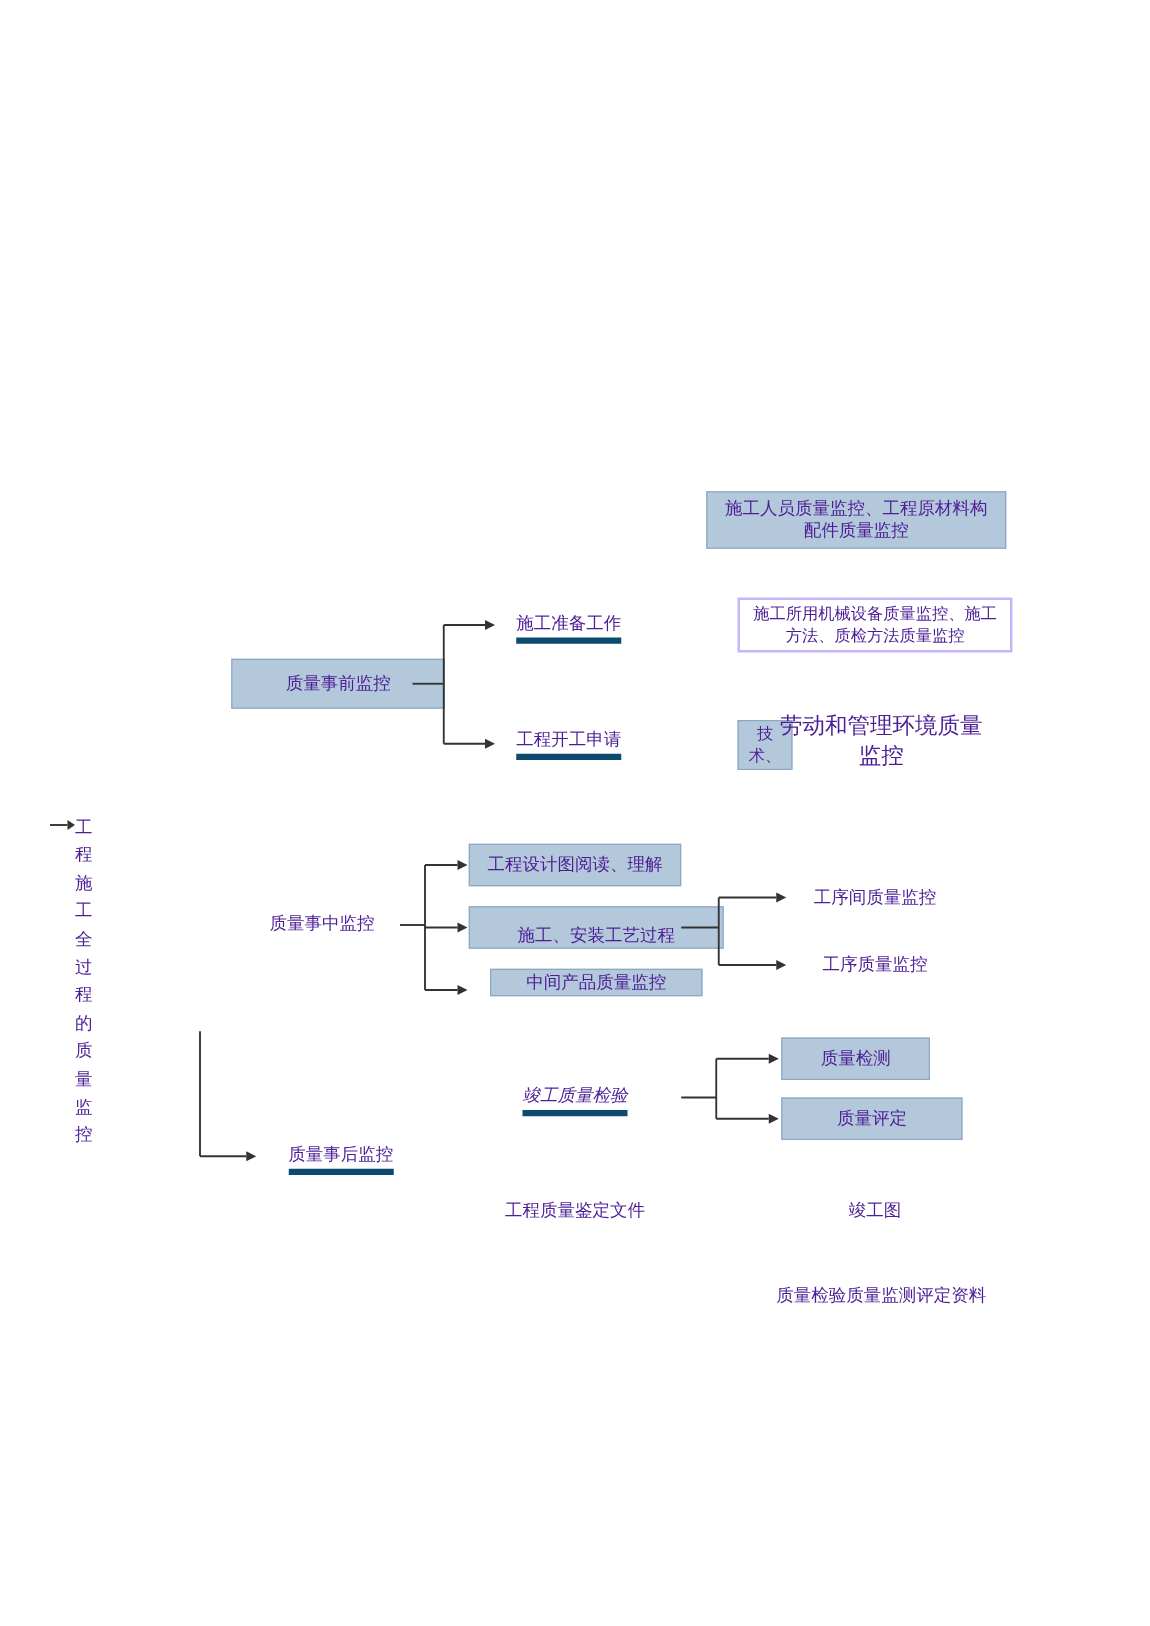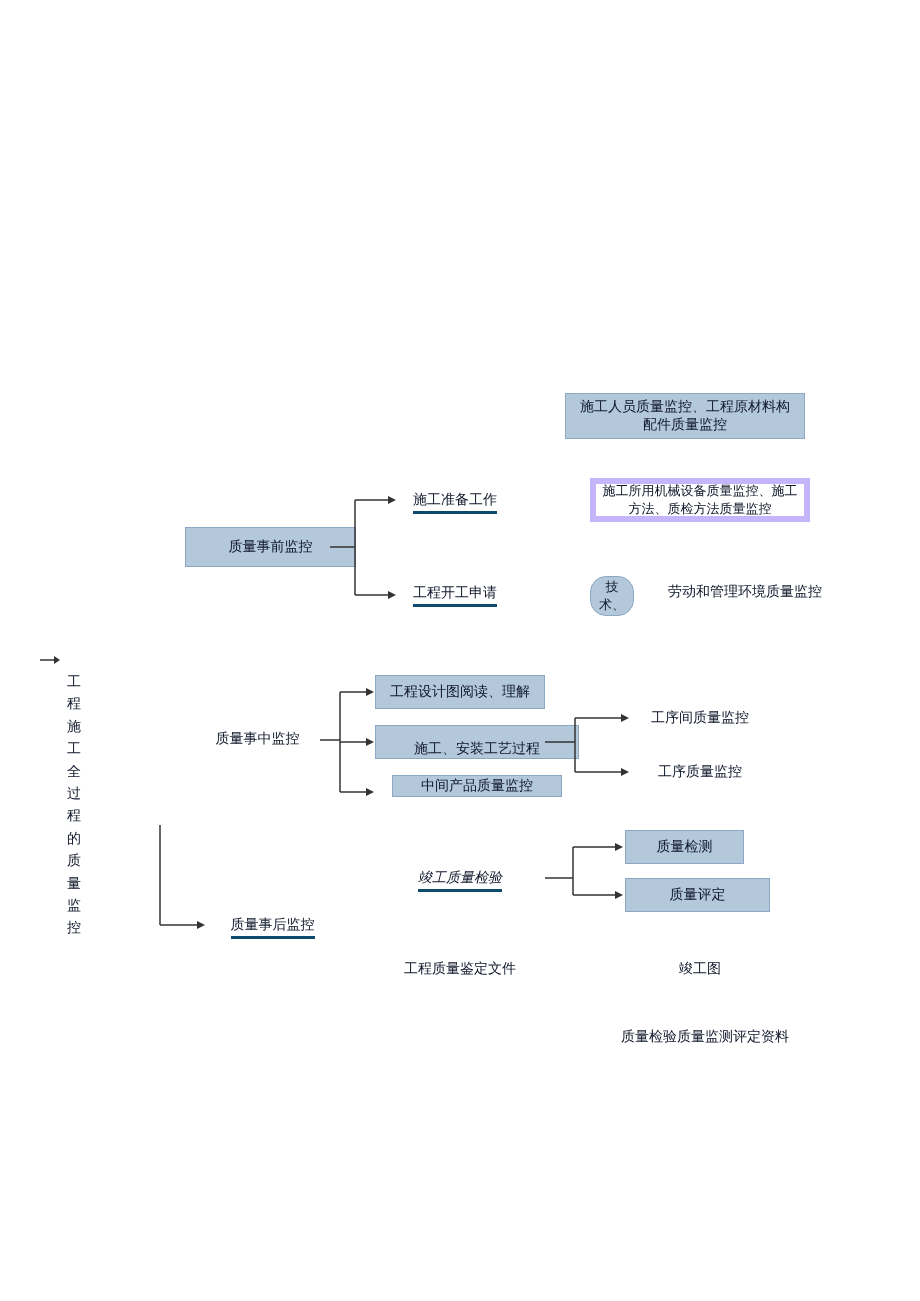--- a/index.html
+++ b/index.html
@@ -7,51 +7,51 @@
     padding: 0;
     background: #ffffff;
     font-family: "Microsoft YaHei", "SimSun", sans-serif;
     width: 920px;
     height: 1301px;
     position: relative;
   }
   .box {
     position: absolute;
     font-size: 14px;
-    color: #0f172a;
+    color: #4c1d95;
     display: flex;
     align-items: center;
     justify-content: center;
     text-align: center;
     box-sizing: border-box;
   }
   .blue {
     background: #b4c8dc;
     border: 1px solid #8ca8c4;
   }
   .white-border {
     background: #ffffff;
-    border: 6px solid #c4b5fd;
+    border: 2px solid #c4b5fd;
   }
   .plain {
     background: transparent;
   }
   .underline {
-    border-bottom: 3px solid #0c4a6e;
+    border-bottom: 5px solid #0c4a6e;
     padding-bottom: 2px;
   }
   svg.connector {
     position: absolute;
     overflow: visible;
   }
 </style>
 </head>
 <body>
 
-<div class="box plain" style="left:60px; top:650px; width:28px; line-height:1.6; display:block; text-align:center;margin-top:20px;">
+<div class="box plain" style="left:60px; top:650px; width:28px; line-height:1.6; display:block; text-align:left;">
   <span style="display:inline-block; width:16px; word-break:break-all;">工程施工全过程的质量监控</span>
 </div>
 
 <svg class="connector" style="left:40px; top:655px; width:20px; height:10px;">
   <line x1="0" y1="5" x2="14" y2="5" stroke="#333" stroke-width="1.5"></line>
   <polygon points="14,1 20,5 14,9" fill="#333"></polygon>
 </svg>
 
 <div class="box blue" style="left:565px; top:393px; width:240px; height:46px; padding:4px 8px;">
   <span>施工人员质量监控、工程原材料构配件质量监控</span>
@@ -65,24 +65,24 @@
   <span class="underline">施工准备工作</span>
 </div>
 <div class="box plain" style="left:400px; top:583px; width:110px; height:24px;">
   <span class="underline">工程开工申请</span>
 </div>
 
 <div class="box white-border" style="left:590px; top:478px; width:220px; height:44px; font-size:13px; padding:2px 6px;">
   <span>施工所用机械设备质量监控、施工方法、质检方法质量监控</span>
 </div>
 
-<div class="box blue" style="left:590px; top:576px; width:44px; height:40px; font-size:13px; padding:2px;border-radius:16px;">
+<div class="box blue" style="left:590px; top:576px; width:44px; height:40px; font-size:13px; padding:2px;">
   <span>技术、</span>
 </div>
-<div class="box plain" style="left:660px; top:570px; width:170px; height:44px; font-size:14px;">
+<div class="box plain" style="left:620px; top:570px; width:170px; height:44px; font-size:18px;">
   <span>劳动和管理环境质量监控</span>
 </div>
 
 <svg class="connector" style="left:330px; top:480px; width:70px; height:130px;">
   <line x1="0" y1="67" x2="25" y2="67" stroke="#333" stroke-width="1.5"></line>
   <line x1="25" y1="20" x2="25" y2="115" stroke="#333" stroke-width="1.5"></line>
   <line x1="25" y1="20" x2="58" y2="20" stroke="#333" stroke-width="1.5"></line>
   <polygon points="58,16 66,20 58,24" fill="#333"></polygon>
   <line x1="25" y1="115" x2="58" y2="115" stroke="#333" stroke-width="1.5"></line>
   <polygon points="58,111 66,115 58,119" fill="#333"></polygon>

